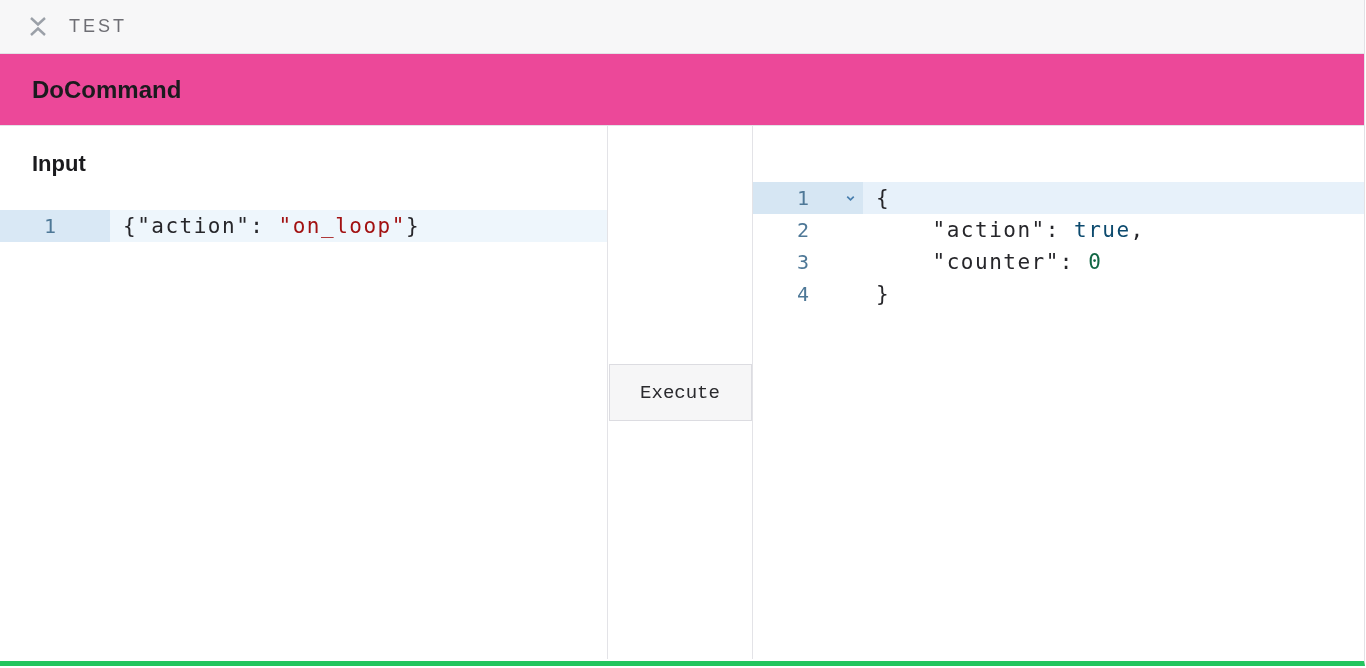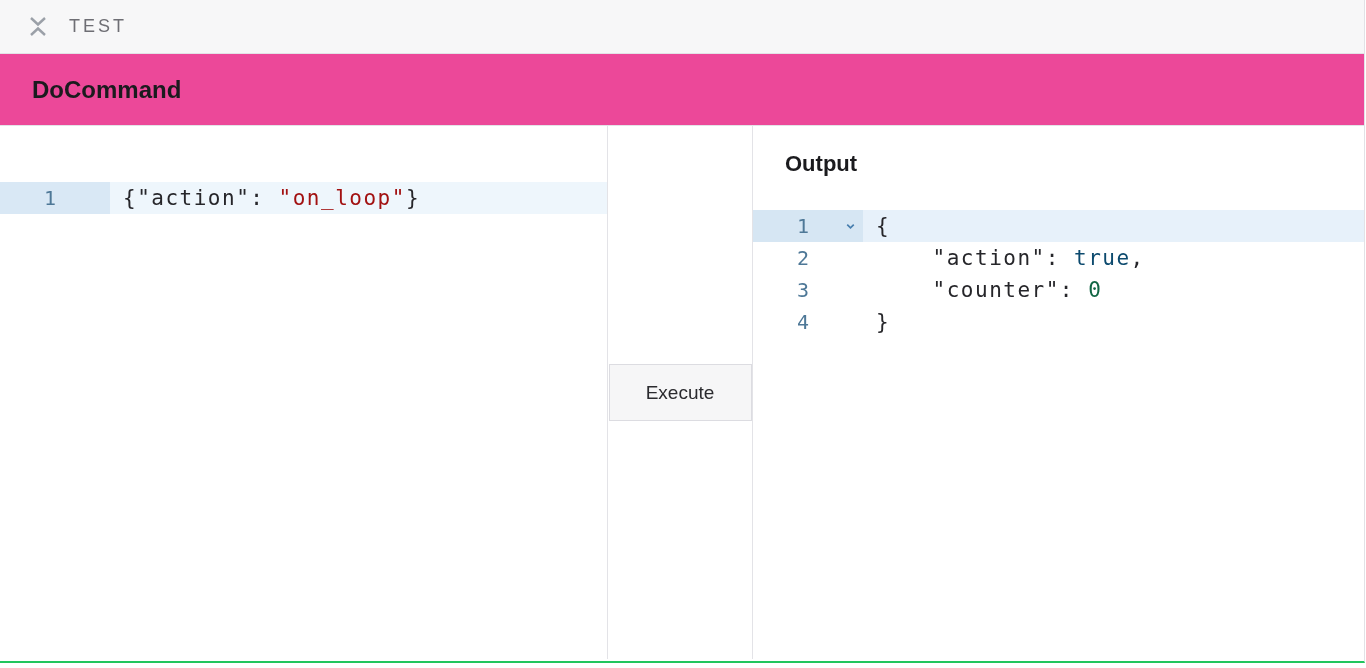--- a/index.html
+++ b/index.html
@@ -1,18 +1,18 @@
 <!DOCTYPE html>
 <html><head>
 <meta charset="utf-8">
 <style>
   html,body{margin:0;padding:0;width:1366px;height:668px;background:#ffffff;
     font-family:"Liberation Sans",sans-serif;overflow:hidden;}
   .app{position:absolute;top:0;left:0;width:1364px;height:661px;background:#fff;
-    border-right:1px solid #e2e2e6;border-bottom:2px solid #22c55e;}
+    border-right:1px solid #e2e2e6;border-bottom:5px solid #22c55e;}
   
   .topbar{height:54px;background:#f7f7f8;border-bottom:1px solid #e3e3e7;
     display:flex;align-items:center;padding-left:27px;box-sizing:border-box;gap:20px;}
   .collapse-btn{display:flex;align-items:center;cursor:pointer;}
   .topbar-title{font-size:18px;letter-spacing:3px;color:#6e6e74;font-weight:400;}
   
   .title-row{height:72px;border-bottom:1px solid #e3e3e7;display:flex;align-items:center;
     padding-left:32px;box-sizing:border-box;background:#ec4899;}
   .title-row h1{font-size:24px;font-weight:700;color:#1b1b1e;margin:0;}
   
@@ -26,21 +26,21 @@
   
   .editor{margin-top:32px;font-family:"DejaVu Sans Mono","Liberation Mono",monospace;
     font-size:21px;letter-spacing:1.5px;}
   .line{display:flex;height:32px;align-items:center;}
   .gutter{width:110px;flex-shrink:0;display:flex;align-items:center;height:100%;box-sizing:border-box;}
   .ln{width:56px;text-align:right;font-size:20px;letter-spacing:0;}
   .fold{flex:1;display:flex;justify-content:flex-end;align-items:center;padding-right:6px;cursor:pointer;}
   .code{white-space:pre;padding-left:13px;color:#26262a;}
   
   .execute-btn{width:143px;height:57px;background:#f6f6f7;border:1px solid #dcdce1;
-    font-size:19px;color:#2a2a2e;font-family:Liberation Sans, sans-serif;cursor:pointer;}
+    font-size:19px;color:#2a2a2e;font-family:Liberation Mono, monospace;cursor:pointer;}
 </style>
 </head>
 <body>
 
 <div class="app">
 
   <div class="topbar">
     <span class="collapse-btn">
       <svg width="22" height="25" viewBox="0 0 22 25" fill="none">
         <path d="M4 4 L11 10.5 L18 4" stroke="#9ba0a8" stroke-width="2.4" fill="none"></path>
@@ -50,37 +50,37 @@
     <span class="topbar-title">TEST</span>
   </div>
 
   <div class="title-row">
     <h1>DoCommand</h1>
   </div>
 
   <div class="main">
 
     <section class="panel panel-input">
+      <h2>Input</h2>
       <div class="editor">
           <div class="line" style="background: rgb(238, 246, 252);">
             <div class="gutter" style="background: rgb(217, 232, 245);">
               <span class="ln" style="color: rgb(78, 120, 151);">1</span>
               <span class="fold"></span>
             </div>
             <span class="code"><span style="color: rgb(38, 38, 42);">{"action": </span><span style="color: rgb(162, 17, 17);">"on_loop"</span><span style="color: rgb(38, 38, 42);">}</span></span>
           </div>
         </div>
     </section>
 
     <div class="panel-mid">
       <button class="execute-btn">Execute</button>
     </div>
 
     <section class="panel panel-output">
-      <h2>Output</h2>
       <div class="editor">
           <div class="line" style="background: rgb(231, 241, 250);">
             <div class="gutter" style="background: rgb(214, 230, 243);">
               <span class="ln" style="color: rgb(78, 120, 151);">1</span>
               <span class="fold">
                 <svg width="13" height="13" viewBox="0 0 14 14" fill="none">
                   <path d="M3.5 5 L7 8.5 L10.5 5" stroke="#477eae" stroke-width="1.8" fill="none"></path>
                 </svg>
               </span>
             </div>

